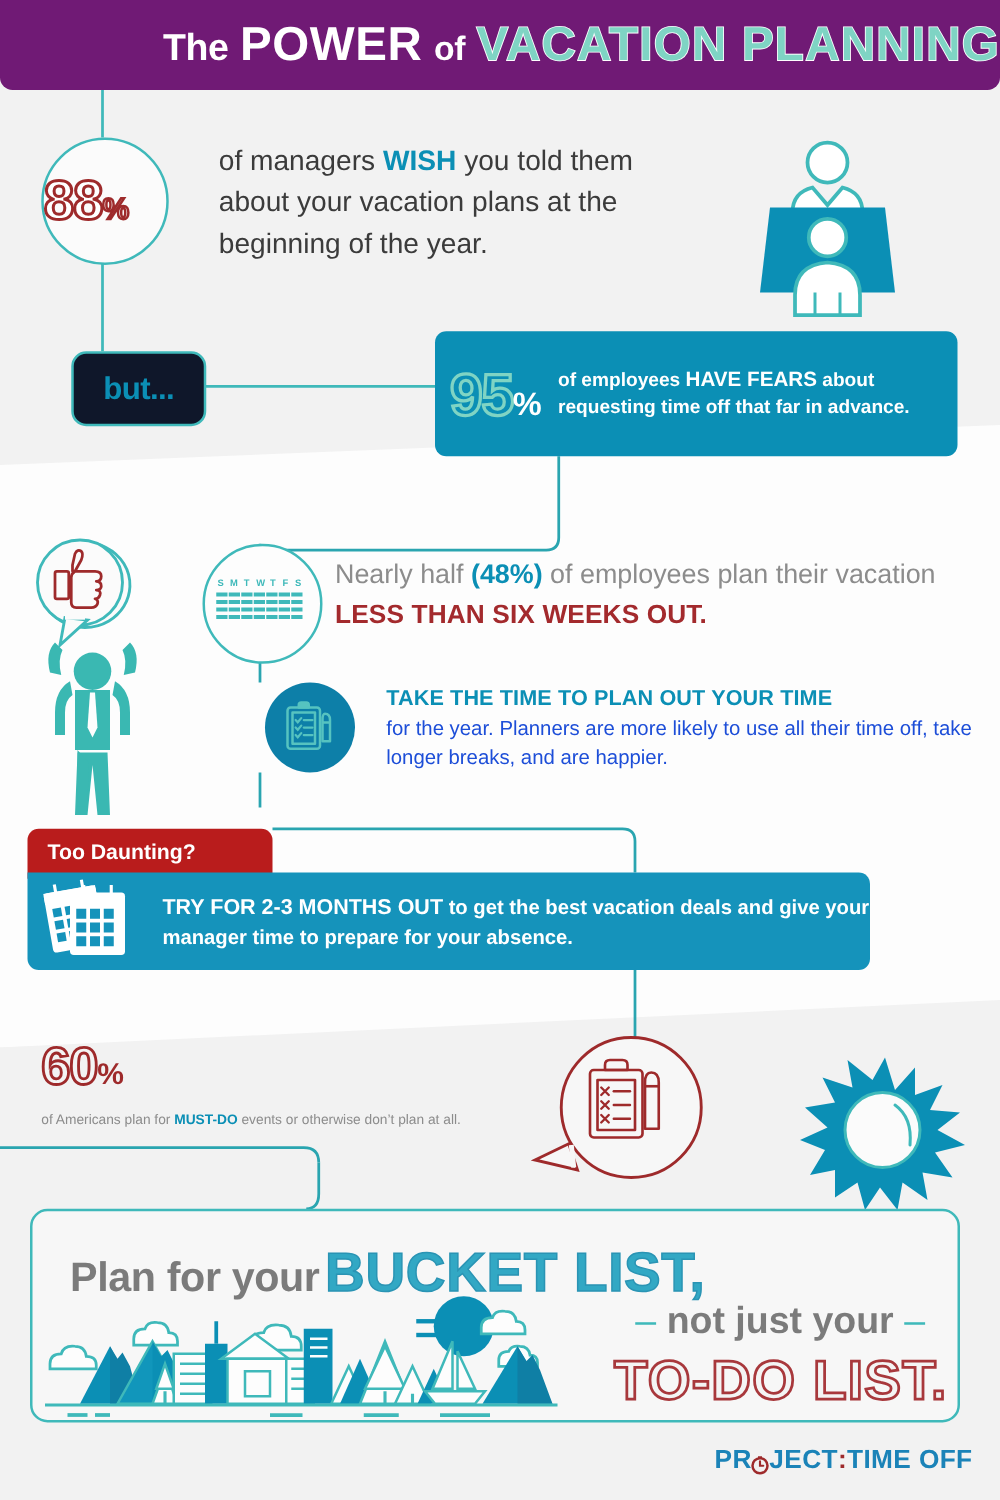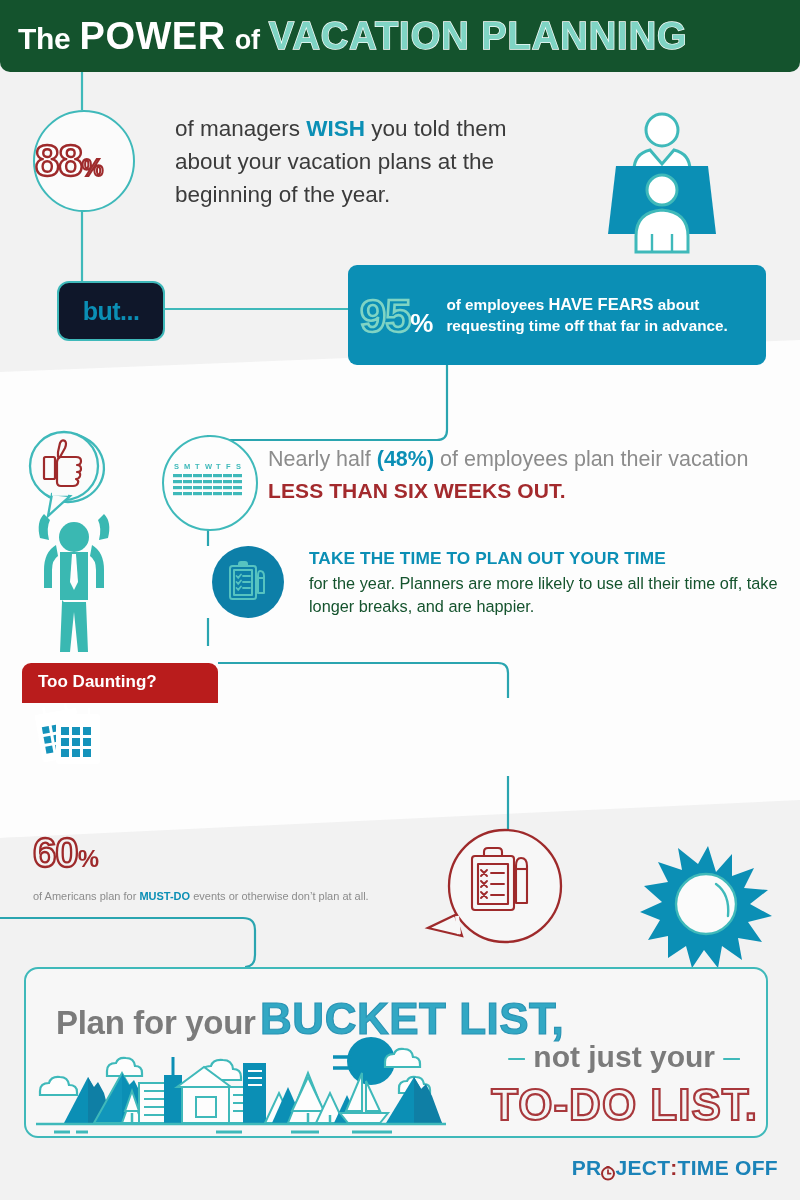--- a/index.html
+++ b/index.html
@@ -11,22 +11,22 @@
     position:relative;
   }
   .stage{position:absolute;inset:0;width:800px;height:1200px;}
   .bg-svg{position:absolute;left:0;top:0;}
   .layer{position:absolute;left:0;top:0;width:800px;height:1200px;pointer-events:none;}
   .layer > *{pointer-events:auto;}
 
   
   .header{
     position:absolute;left:0;top:0;width:800px;height:72px;
-    background:#14532d;border-radius:0 0 10px 10px;
-    display:flex;align-items:center;
+    background:#701a75;border-radius:0 0 10px 10px;
+    display:flex;align-items:center;justify-content:flex-end;
   }
   .header-title{
     margin-left:18px;
     font-size:34px;line-height:1;white-space:nowrap;
     font-weight:700;
     letter-spacing:-0.3px;
   }
   .t-the{color:#ffffff;font-weight:700;font-size:30px;}
   .t-power{color:#ffffff;font-weight:900;font-size:38px;letter-spacing:0.5px;}
   .t-of{color:#ffffff;font-weight:600;font-size:27px;}
@@ -110,21 +110,21 @@
 
   
   .p-take{
     left:309px;top:548px;width:480px;
   }
   .p-take .h{
     color:#0b8fb5;font-weight:900;font-size:17.3px;letter-spacing:0.1px;display:block;
     margin-bottom:3px;
   }
   .p-take .b{
-    color:#14532d;font-weight:400;font-size:16.3px;line-height:22.5px;display:block;
+    color:#1d4ed8;font-weight:400;font-size:16.3px;line-height:22.5px;display:block;
   }
 
   
   .dauntab{
     position:absolute;left:22px;top:663px;width:196px;height:40px;
     background:#b91c1c;border-radius:9px 9px 0 0;
   }
   .dauntab span{
     position:absolute;left:16px;top:9px;color:#ffffff;font-weight:900;font-size:17px;
   }
@@ -382,20 +382,25 @@
   </div>
 
   <div class="txt p-take">
     <span class="h">TAKE THE TIME TO PLAN OUT YOUR TIME</span>
     <span class="b">for the year. Planners are more likely to use all their time off, take longer breaks, and are happier.</span>
   </div>
 
   <div class="dauntab">
     <span>Too Daunting?</span>
   </div>
+  <div class="dauntbox">
+    <div class="body">
+      <b>TRY FOR 2-3 MONTHS OUT</b><span> to get the best vacation deals and give your manager time to prepare for your absence.</span>
+    </div>
+  </div>
 
   <svg class="layer" width="800" height="1200" viewBox="0 0 800 1200">
     <g transform="translate(36,702)">
       <g transform="rotate(-10 30 30)">
         <rect x="2" y="8" width="42" height="48" rx="3" fill="#ffffff"></rect>
         <rect x="2" y="8" width="42" height="9" fill="#ffffff"></rect>
         <line x1="12" y1="2" x2="12" y2="11" stroke="#ffffff" stroke-width="2.5"></line>
         <line x1="34" y1="2" x2="34" y2="11" stroke="#ffffff" stroke-width="2.5"></line>
         <g fill="#1593bb">
           <rect x="7" y="21" width="7" height="7"></rect>

